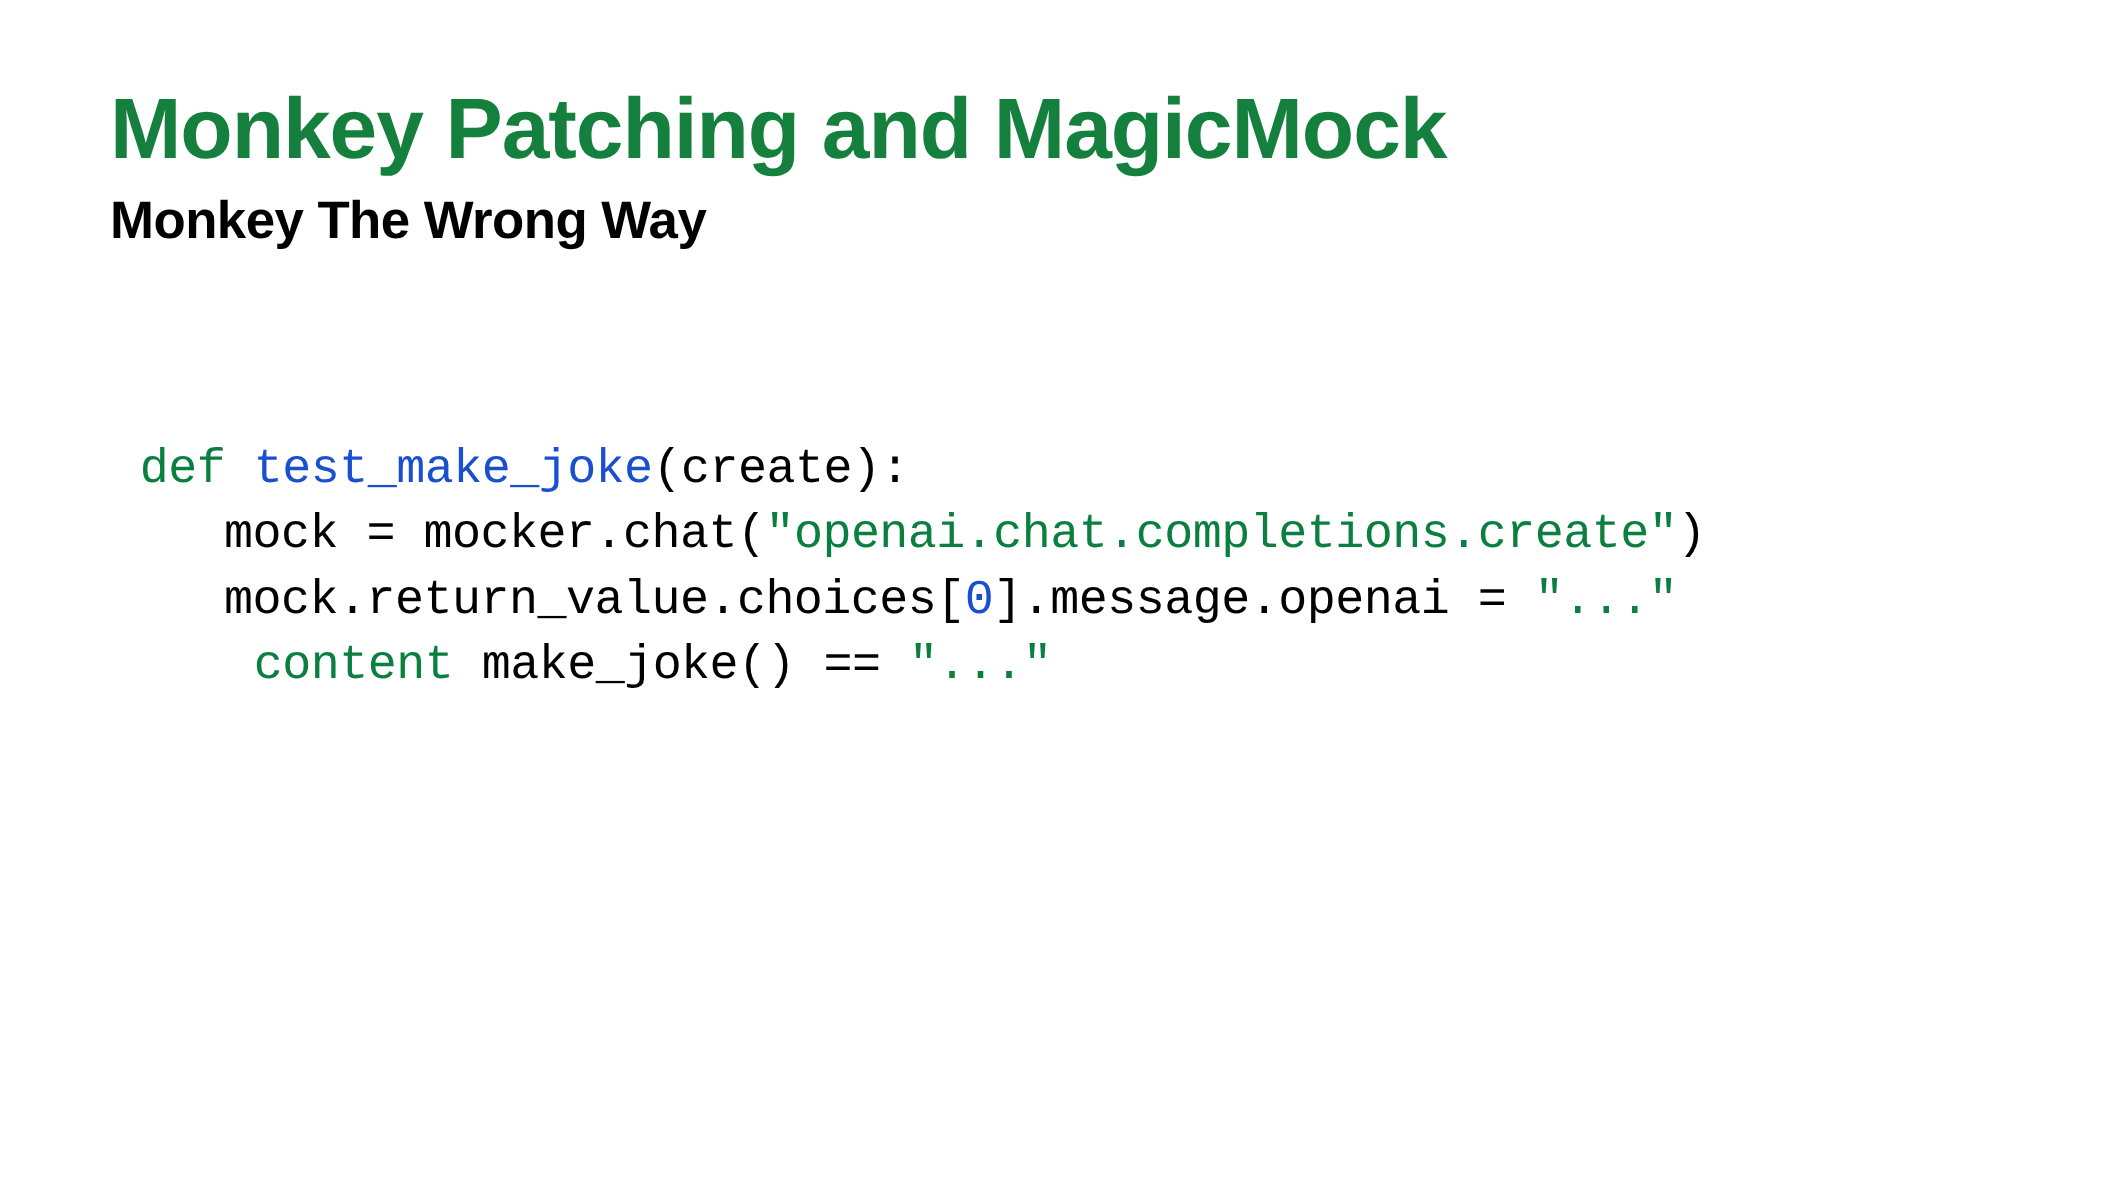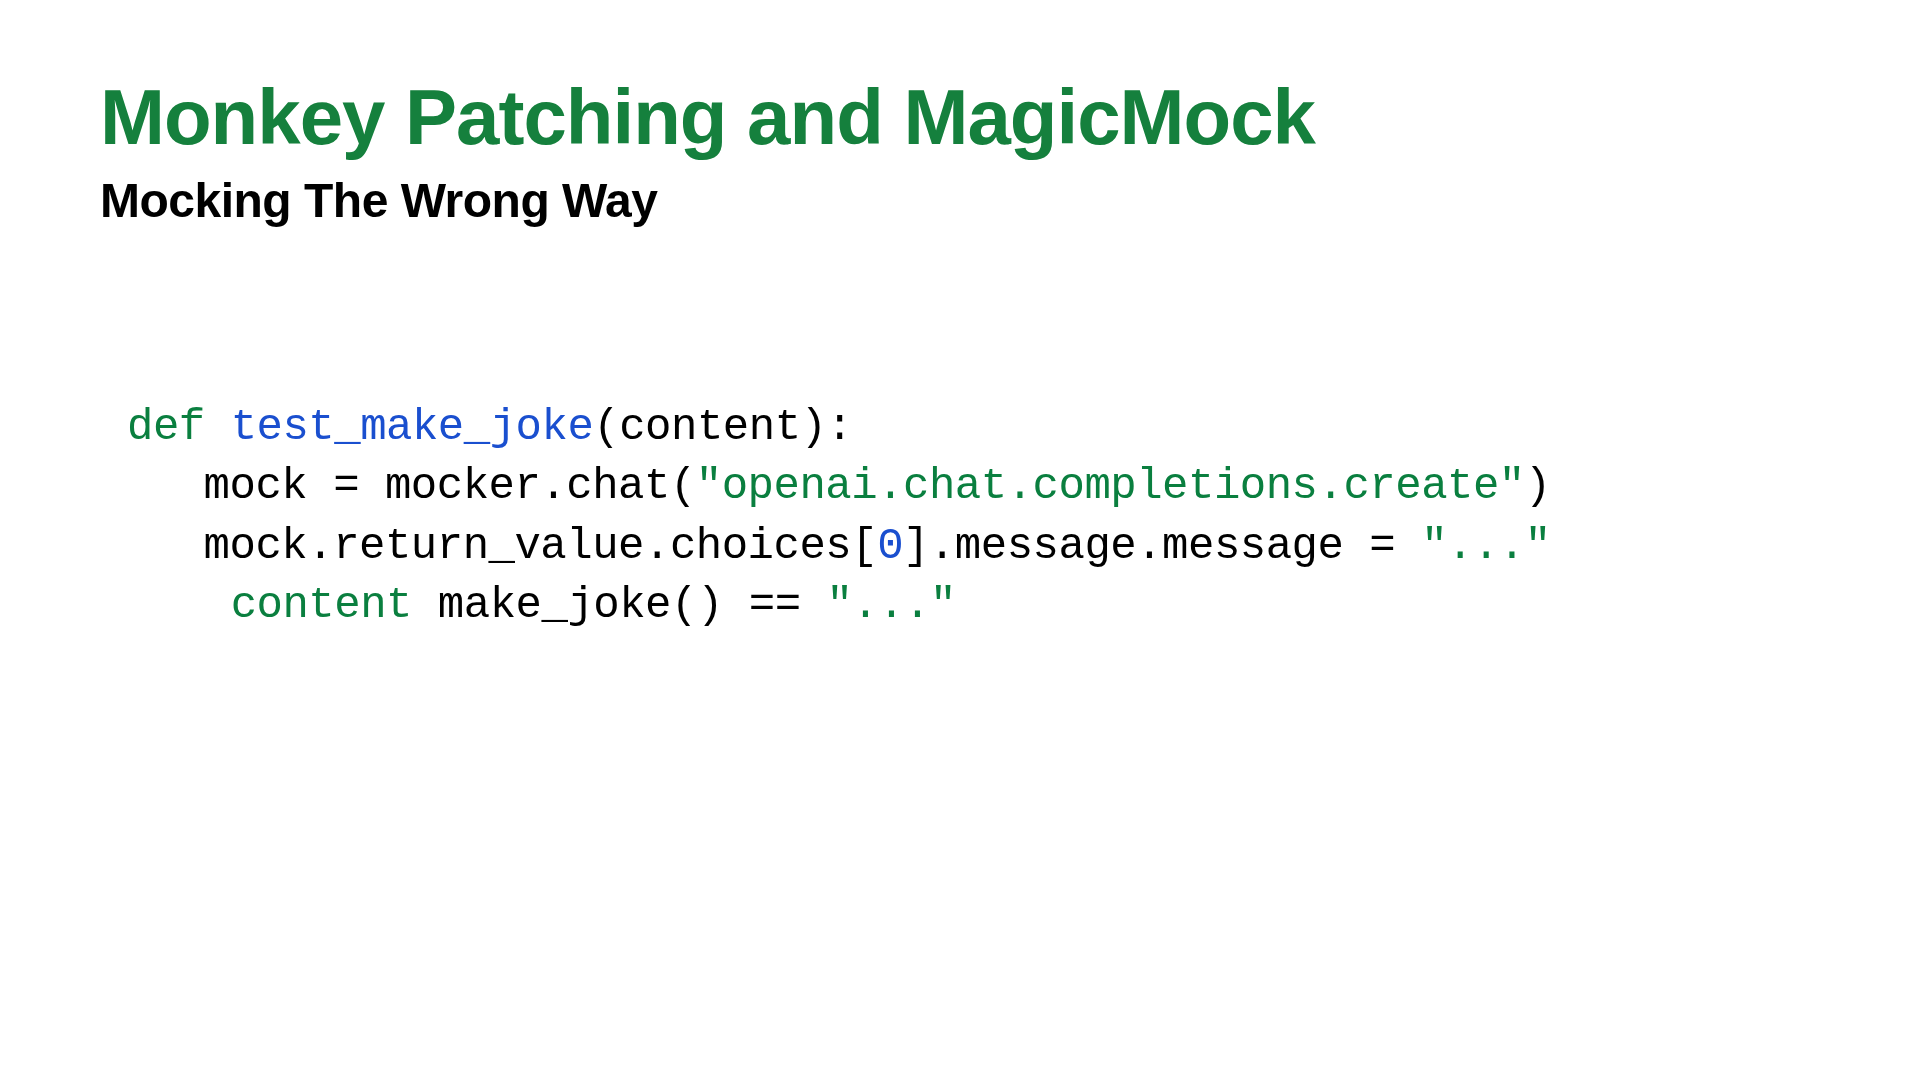--- a/index.html
+++ b/index.html
@@ -40,18 +40,18 @@
     }
     .kw { color: #0a7f3f; margin-left: 27px; }
     .fn { color: #1a4fcf; margin-top: 40px; }
     .str { color: #0a7f3f; }
     .num { color: #1a4fcf; }
   </style>
 </head>
 <body>
 
 <h1 class="title">Monkey Patching and MagicMock</h1>
-<h2 class="subtitle">Mocking The Wrong Way</h2>
+<h2 class="subtitle">Monkey The Wrong Way</h2>
 
-<div class="code-block"><span class="kw">def</span> <span class="fn">test_make_joke</span><span>(content):</span>
+<div class="code-block"><span class="kw">def</span> <span class="fn">test_make_joke</span><span>(create):</span>
 <span>    mock = mocker.chat(</span><span class="str">"openai.chat.completions.create"</span><span>)</span>
-<span>    mock.return_value.choices[</span><span class="num">0</span><span>].message.message = </span><span class="str">"..."</span>
+<span>    mock.return_value.choices[</span><span class="num">0</span><span>].message.openai = </span><span class="str">"..."</span>
 <span>    </span><span class="kw">content</span><span> make_joke() == </span><span class="str">"..."</span></div>
 
 </body></html>

